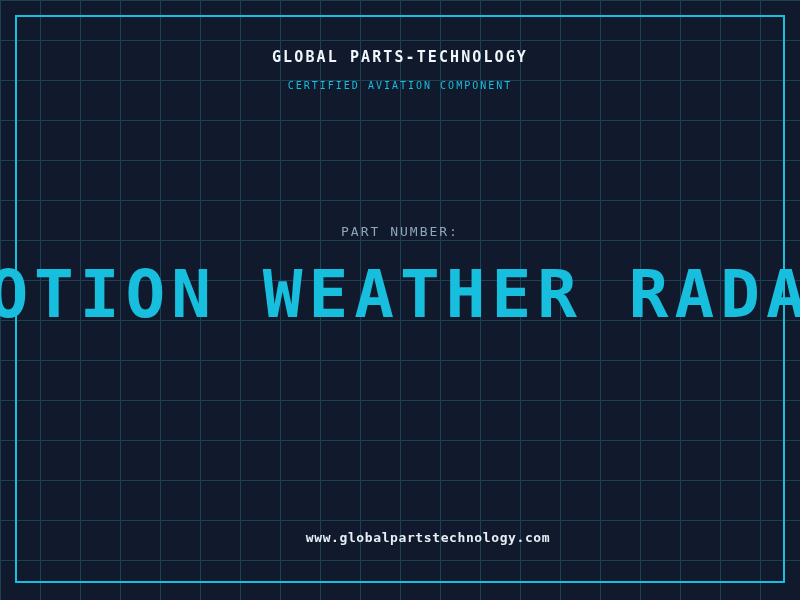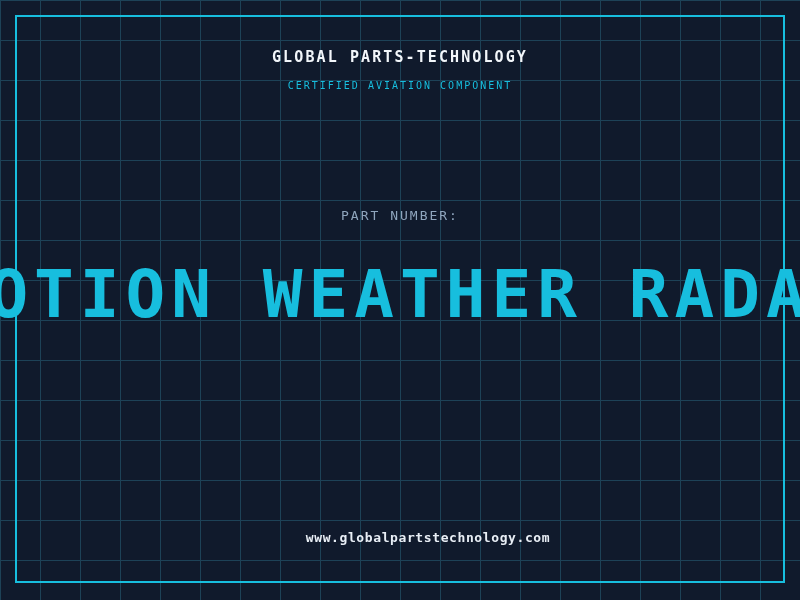--- a/index.html
+++ b/index.html
@@ -55,21 +55,21 @@
 
   #brand-subtitle {
     top: 80px;
     color: #17bede;
     font-size: 10px;
     font-weight: normal;
     letter-spacing: 2.0px;
   }
 
   #part-label {
-    top: 208px;
+    top: 224px;
     color: #8fa5bd;
     font-size: 13px;
     font-weight: normal;
     letter-spacing: 2.0px;
   }
 
   #footer-url {
     top: 530px;
     color: #e8eef5;
     font-size: 13px;

